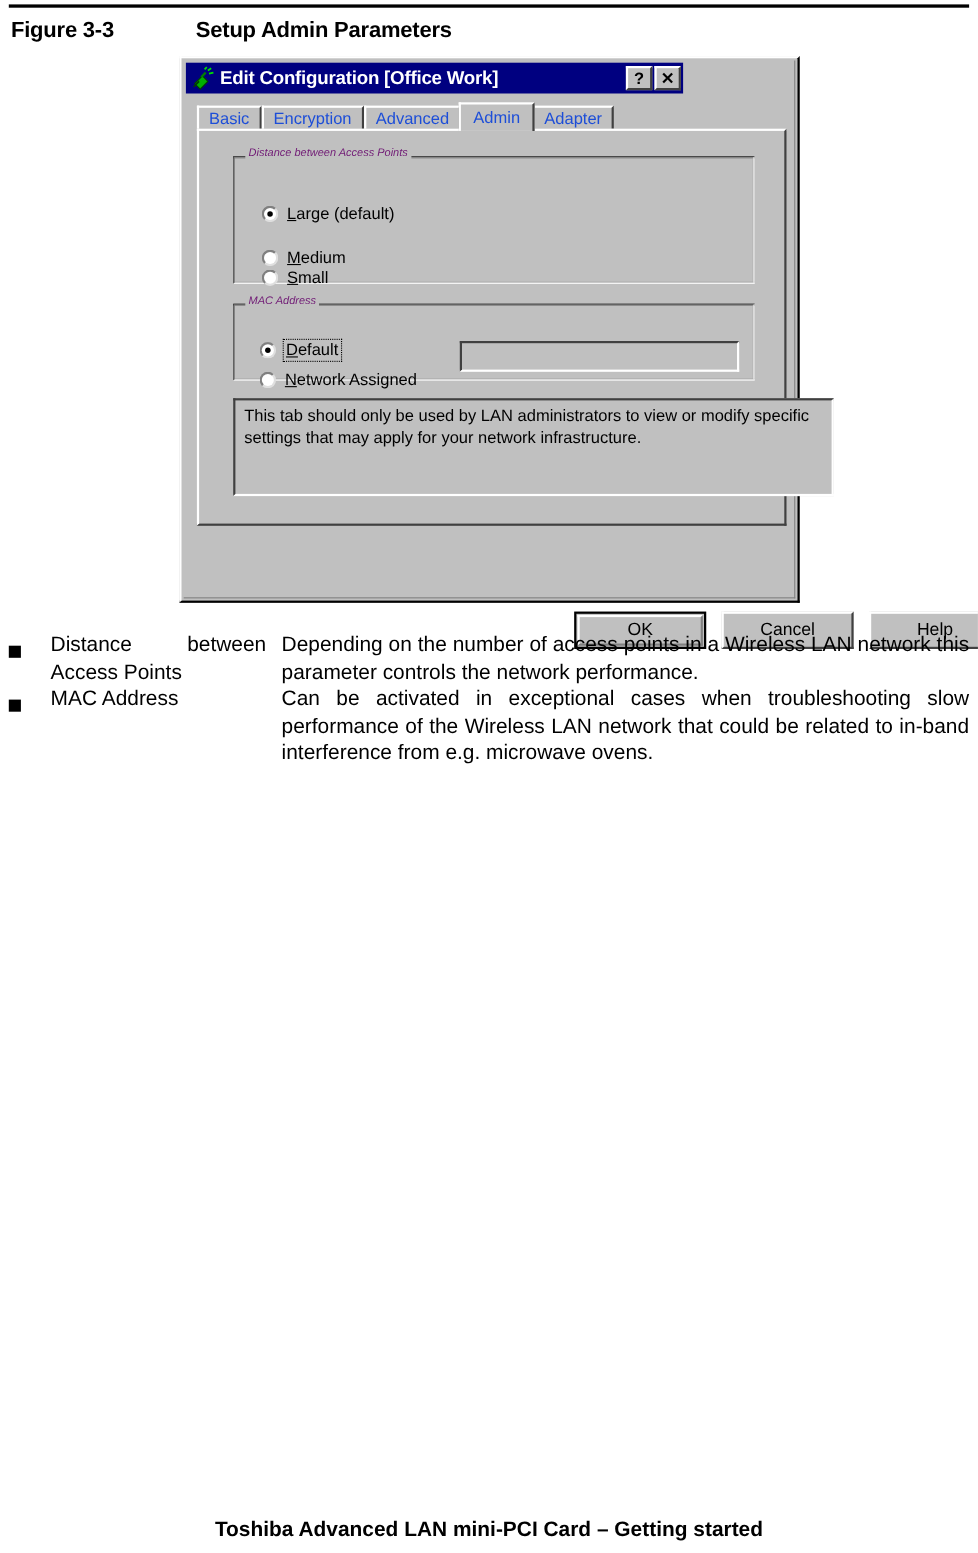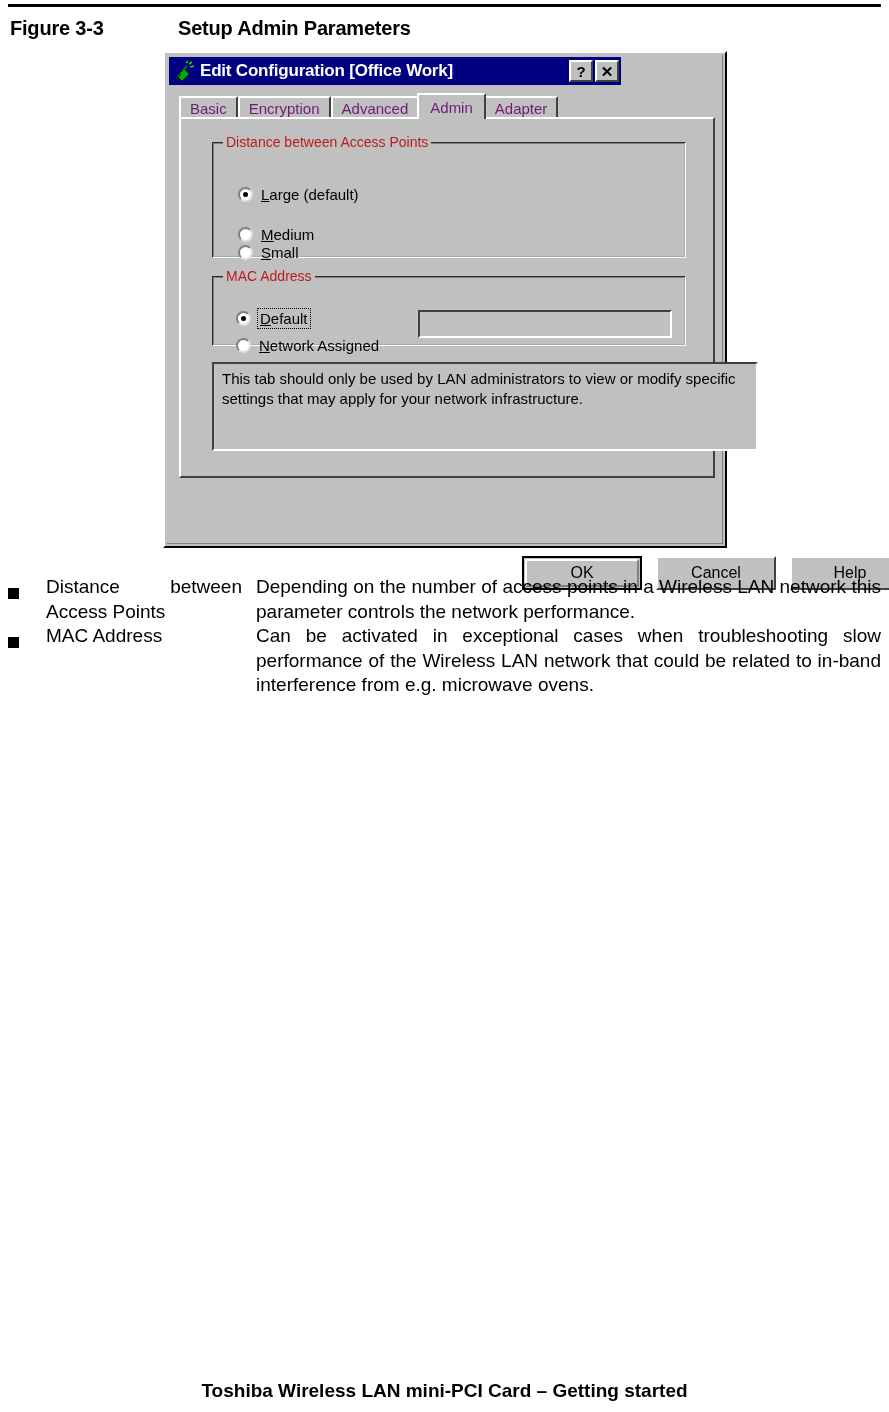--- a/index.html
+++ b/index.html
@@ -114,21 +114,21 @@
   .tab {
     height: 23px;
     background: #c0c0c0;
     border-top: 2px solid #ffffff;
     border-left: 2px solid #ffffff;
     border-right: 2px solid #404040;
     box-sizing: border-box;
     display: flex; align-items: center; justify-content: center;
     padding: 0 9px;
     font-size: 15px;
-    color: #701a75;
+    color: #1d4ed8;
     position: relative;
     white-space: nowrap;
   }
   .tab.active {
     height: 26px;
     z-index: 5;
     margin: 0 -2px;
     padding: 0 11px;
     align-items: center;
   }
@@ -151,23 +151,24 @@
     position: absolute;
     border: 2px groove #ffffff;
     border-color: #808080 #ffffff #ffffff #808080;
     box-sizing: border-box;
   }
   .groupbox > .gb-title {
     position: absolute;
     top: -10px; left: 9px;
     background: #c0c0c0;
     padding: 0 3px;
-    font-size: 14px;
-    color: #b91c1c;
+    font-size: 10px;
+    color: #701a75;
     white-space: nowrap;
+    font-style: italic;
   }
 
   #gb-distance { left: 31px; top: 23px; width: 474px; height: 116px; }
   #gb-mac      { left: 31px; top: 157px; width: 474px; height: 70px; }
 
   
   .radio-row {
     position: absolute;
     display: flex;
     align-items: center;
@@ -420,13 +421,13 @@
   <div class="desc-row">
     <div class="desc-bullet"><span class="sq"></span></div>
     <div class="desc-term">
       <div class="lastline">MAC Address</div>
     </div>
     <div class="desc-def">Can be activated in exceptional cases when troubleshooting slow performance of the Wireless LAN network that could be related to in-band interference from e.g. microwave ovens.</div>
   </div>
 
 </div>
 
-<div class="page-footer">Toshiba Wireless LAN mini-PCI Card – Getting started</div>
+<div class="page-footer">Toshiba Advanced LAN mini-PCI Card – Getting started</div>
 
 </body></html>

